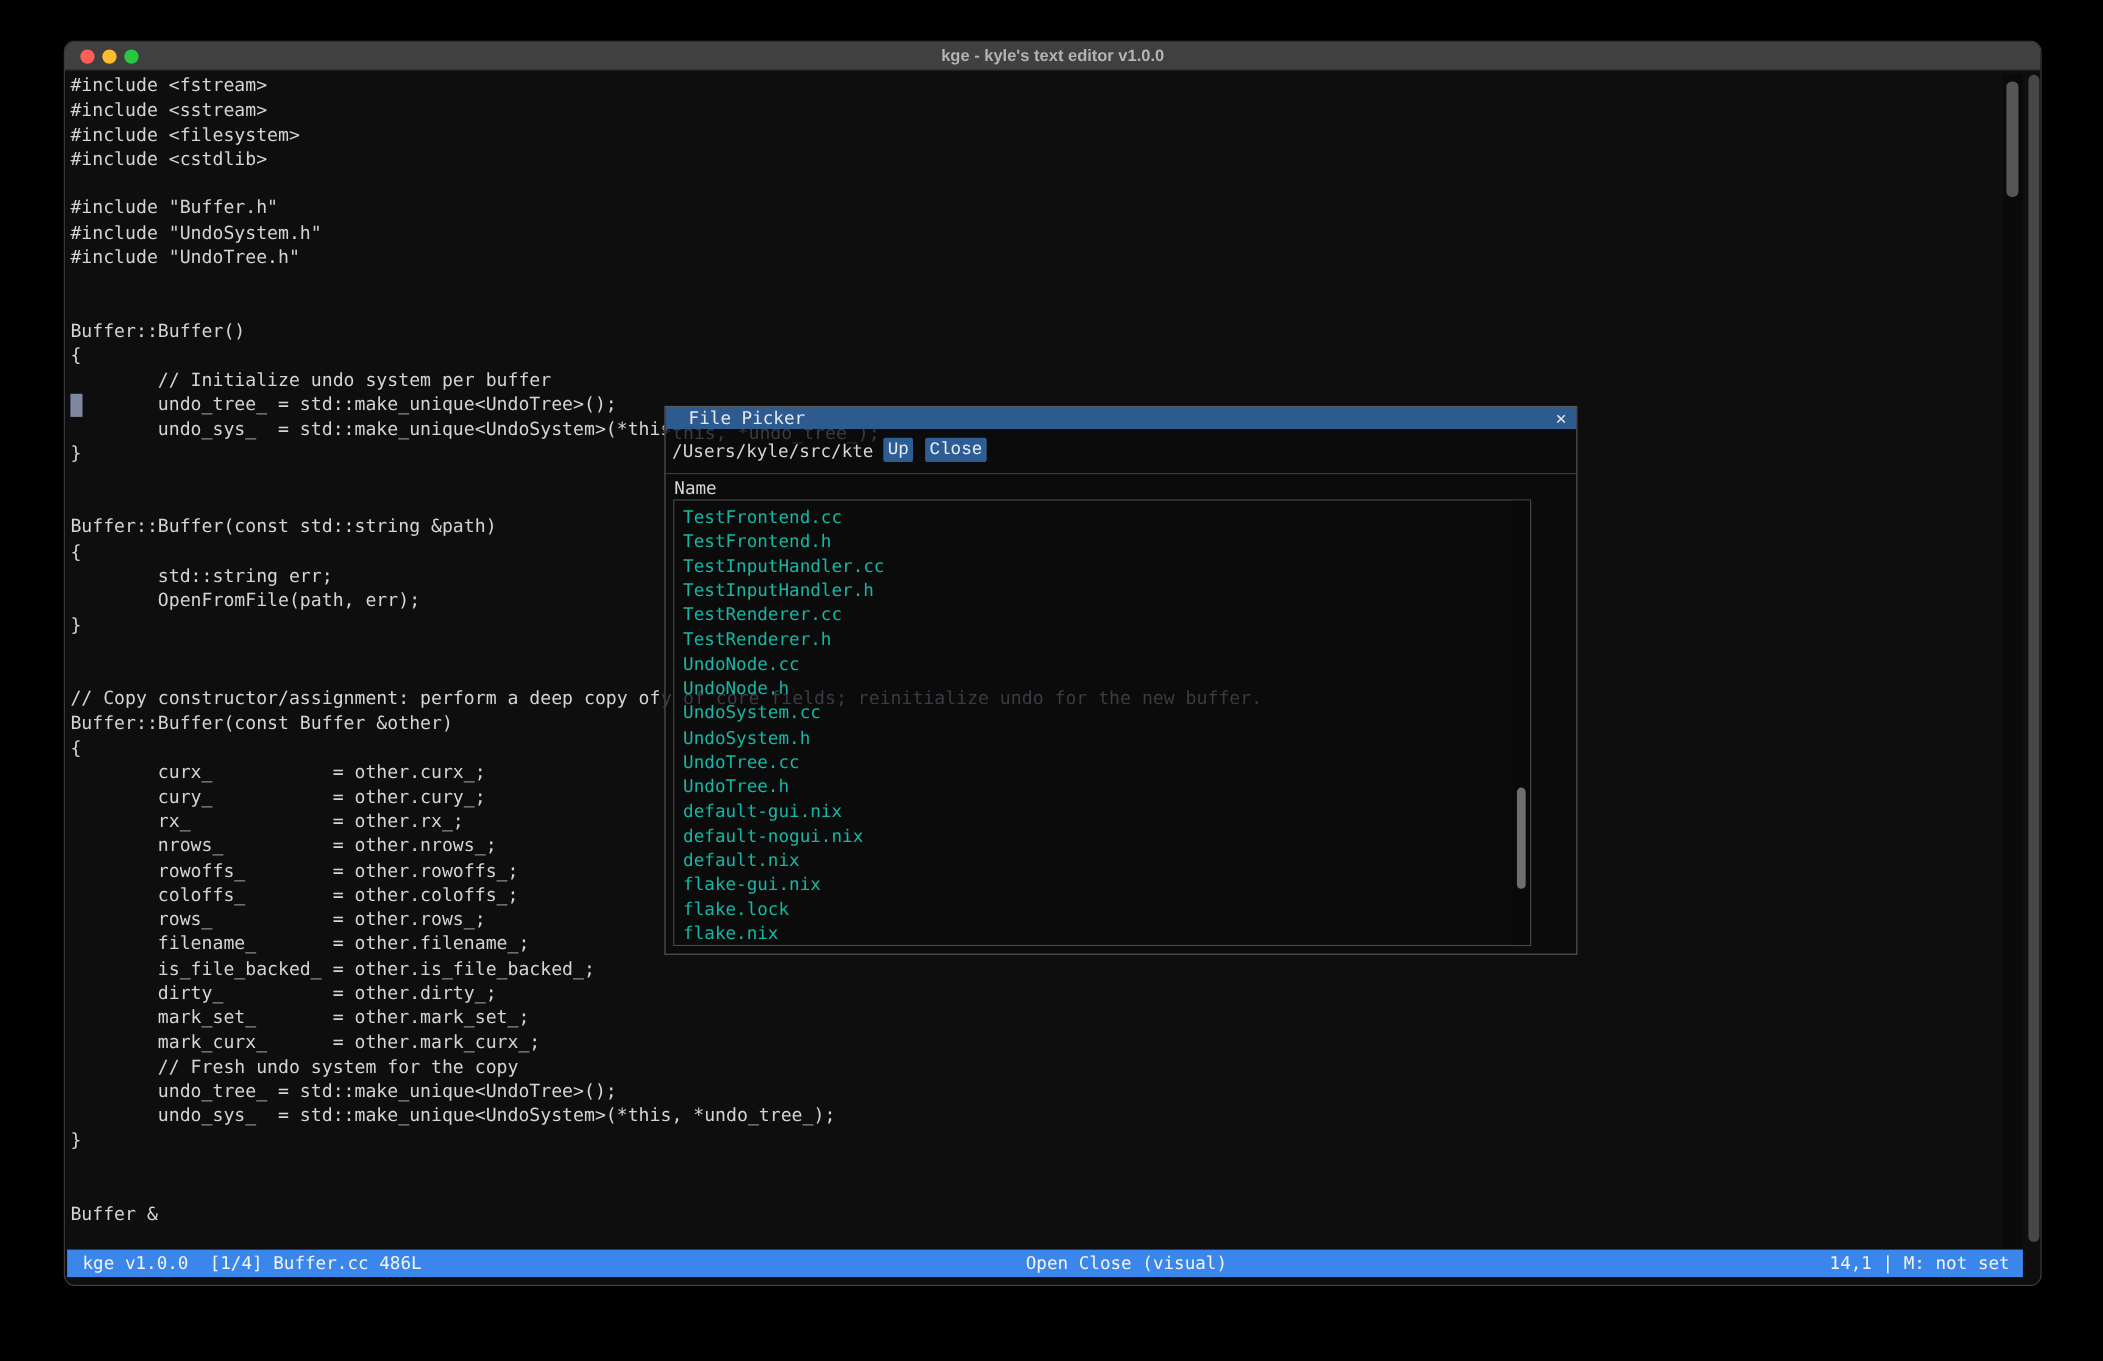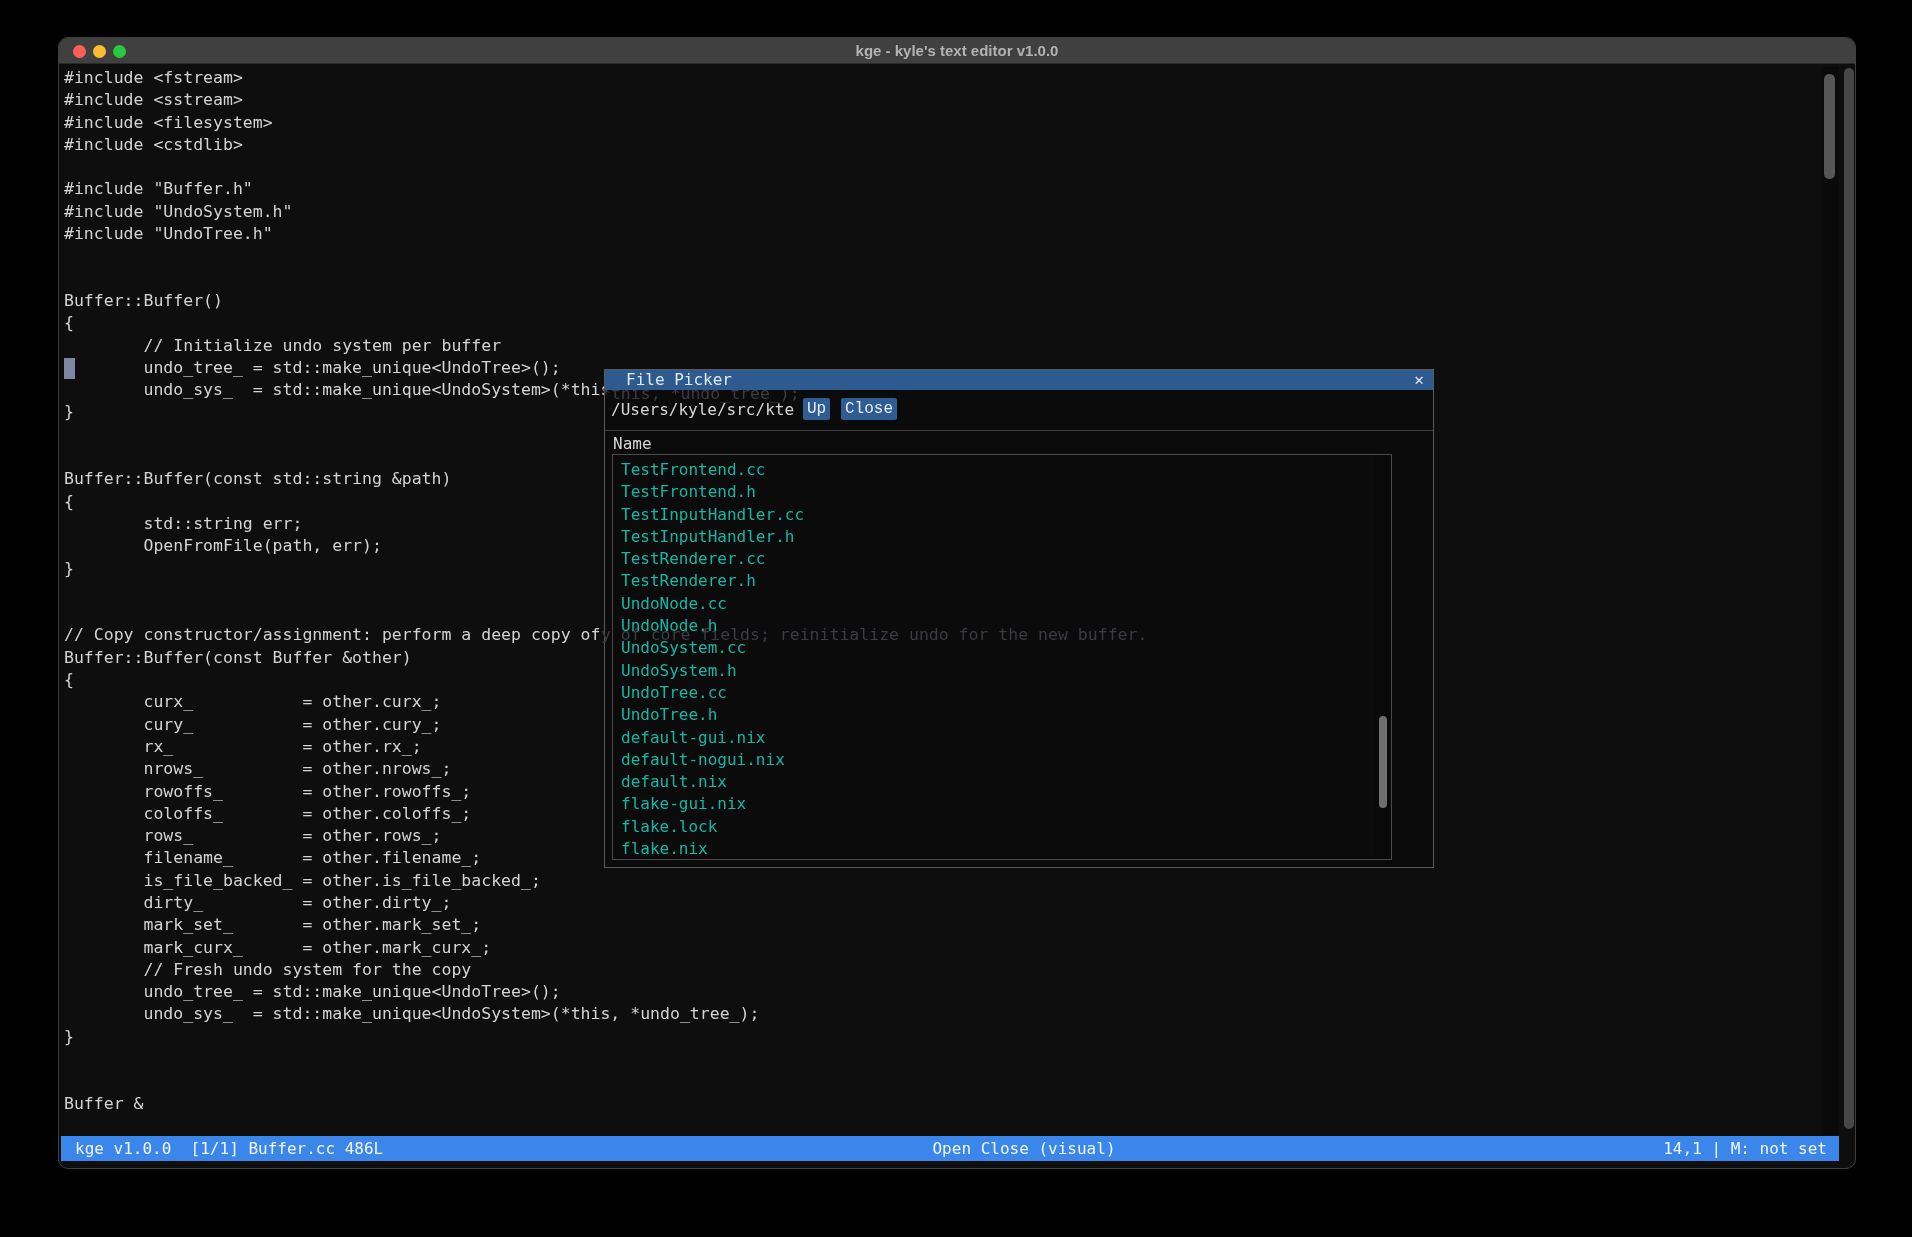--- a/index.html
+++ b/index.html
@@ -123,21 +123,21 @@
       <div class="cl">Buffer &amp;</div>
     </div>
   <div class="cursor" id="cursor" style="top: 319.9px; background: rgb(126, 134, 160);"></div>
 
   <div class="vtrack">
     <div class="vthumb"></div>
   </div>
   <div class="edge-strip"></div>
 
   <div class="statusbar">
-    <span class="sleft">kge v1.0.0  [1/1] Buffer.cc 486L</span>
+    <span class="sleft">kge v1.0.0  [1/4] Buffer.cc 486L</span>
     <span class="scenter">Open Close (visual)</span>
     <span class="sright">14,1 | M: not set</span>
   </div>
 
   <div class="dialog">
     <div class="ghost g1">*this, *undo_tree_);</div>
     <div class="ghost g2">y of core fields; reinitialize undo for the new buffer.</div>
 
     <div class="dtitle">
       <span>File Picker</span>

